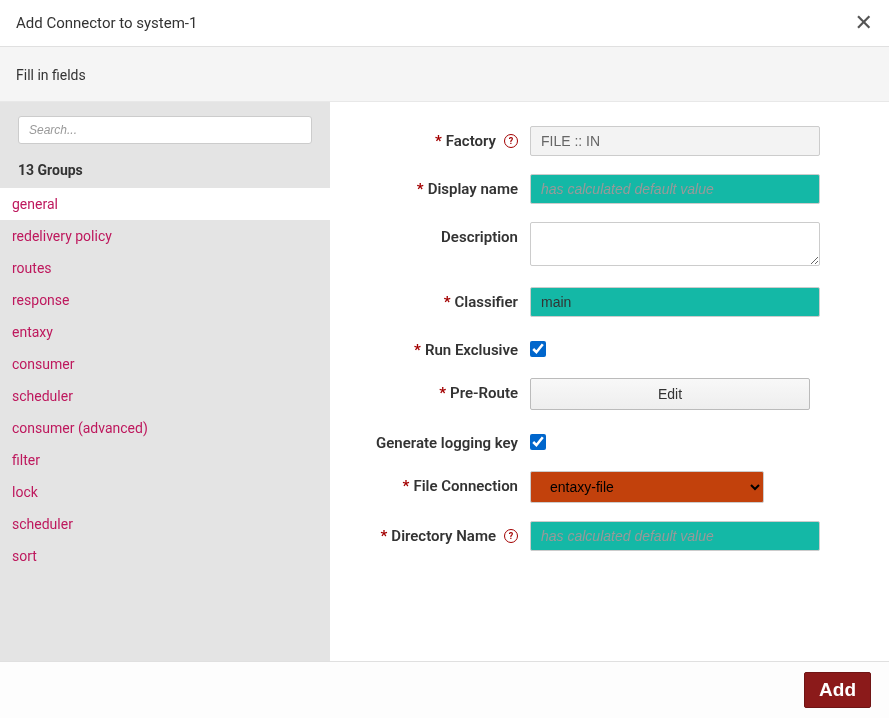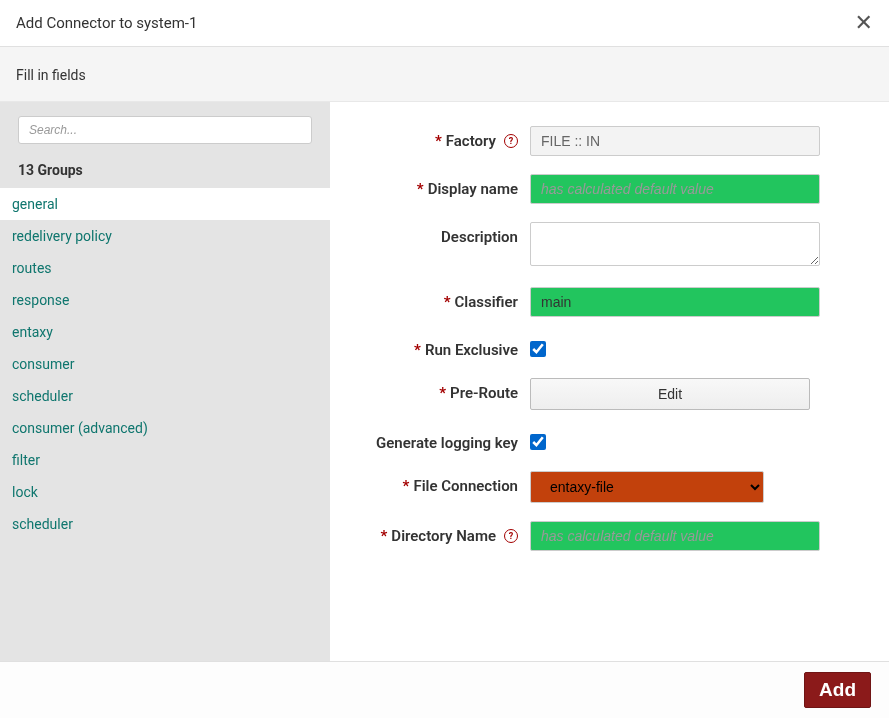--- a/index.html
+++ b/index.html
@@ -83,21 +83,21 @@
       font-weight: 700;
       color: #333;
     }
     .sidebar-items {
       flex: 1;
       overflow-y: auto;
     }
     .sidebar-item {
       padding: 8px 12px;
       font-size: 14px;
-      color: #0f766e;
+      color: #be185d;
       cursor: pointer;
       background: #e4e4e4;
     }
     .sidebar-item.active {
       background: #fff;
     }
     .main {
       flex: 1;
       padding: 24px 30px 24px 0;
       overflow-y: auto;
@@ -141,21 +141,21 @@
       margin-left: 4px;
     }
     .form-control-wrap {
       flex: 1;
     }
     .form-input {
       width: 290px;
       max-width: 100%;
       padding: 6px 10px;
       border: 1px solid #ccc;
-      background: #22c55e;
+      background: #14b8a6;
       font-size: 14px;
       color: #333;
       border-radius: 2px;
     }
     .form-input.disabled {
       background: #f3f3f3;
       color: #666;
     }
     .form-input::placeholder {
       color: #999;
@@ -239,20 +239,21 @@
         <div class="sidebar-item">redelivery policy</div>
         <div class="sidebar-item">routes</div>
         <div class="sidebar-item">response</div>
         <div class="sidebar-item">entaxy</div>
         <div class="sidebar-item">consumer</div>
         <div class="sidebar-item">scheduler</div>
         <div class="sidebar-item">consumer (advanced)</div>
         <div class="sidebar-item">filter</div>
         <div class="sidebar-item">lock</div>
         <div class="sidebar-item">scheduler</div>
+        <div class="sidebar-item">sort</div>
       </div>
   </div>
 
   <div class="main">
 
     <div class="form-row">
       <div class="form-label">
         <span class="required-star">*</span>
         <span>Factory</span>
         <span class="help-icon">?</span>

